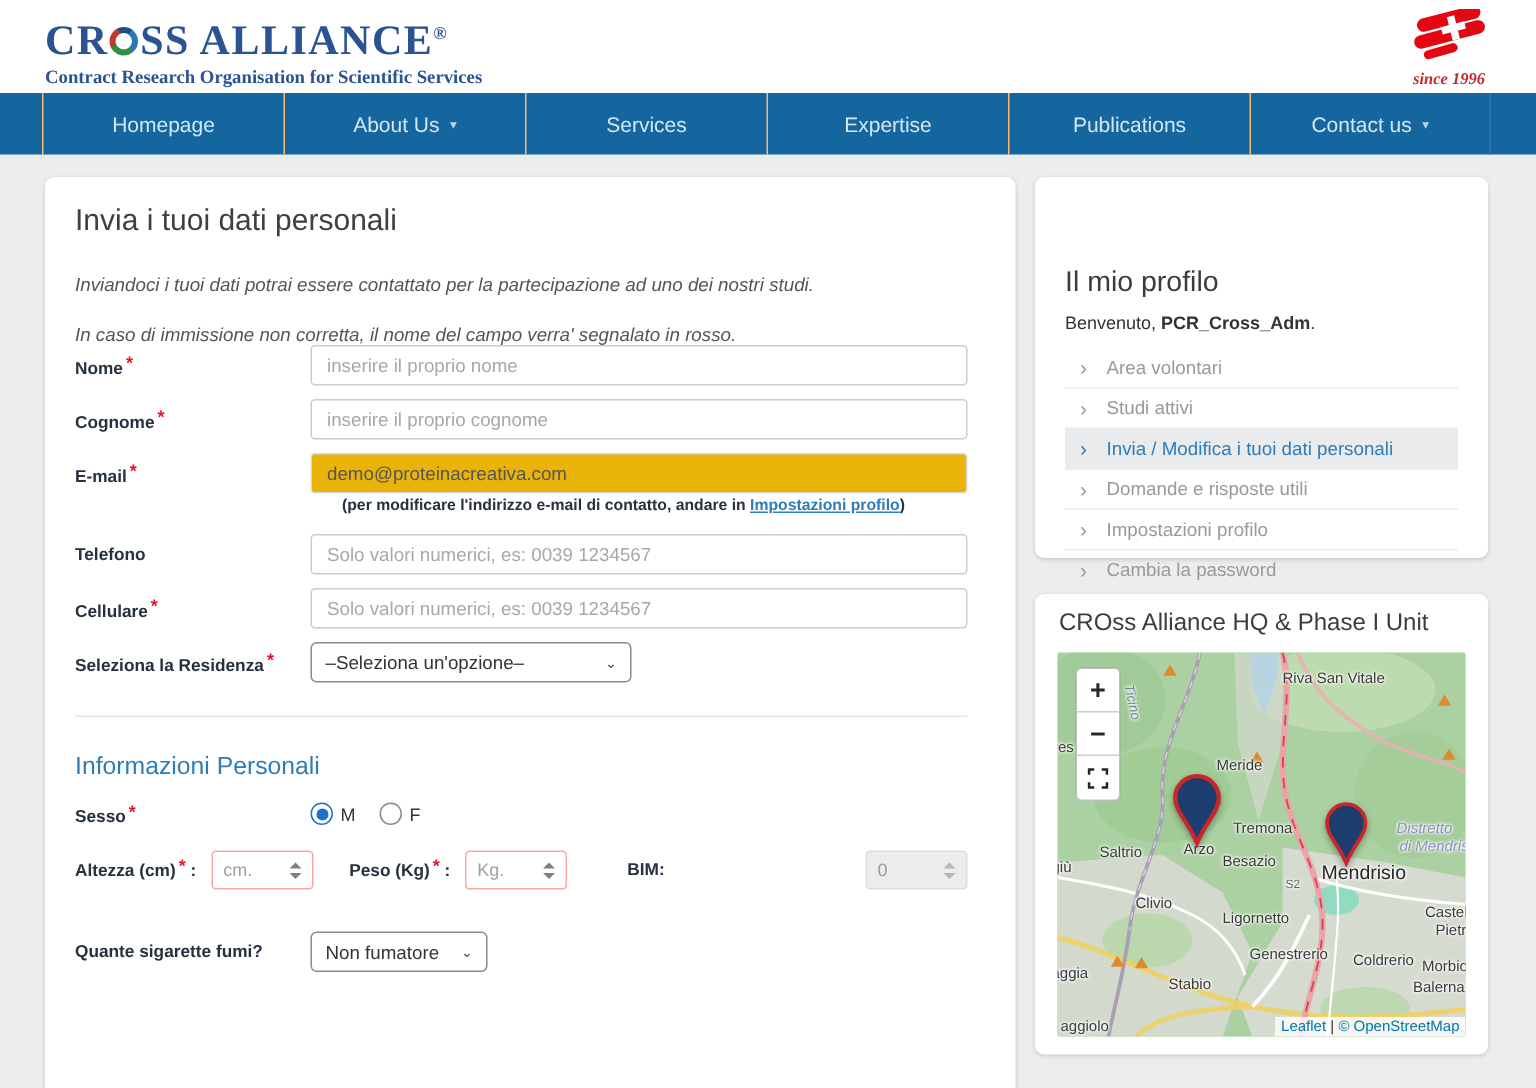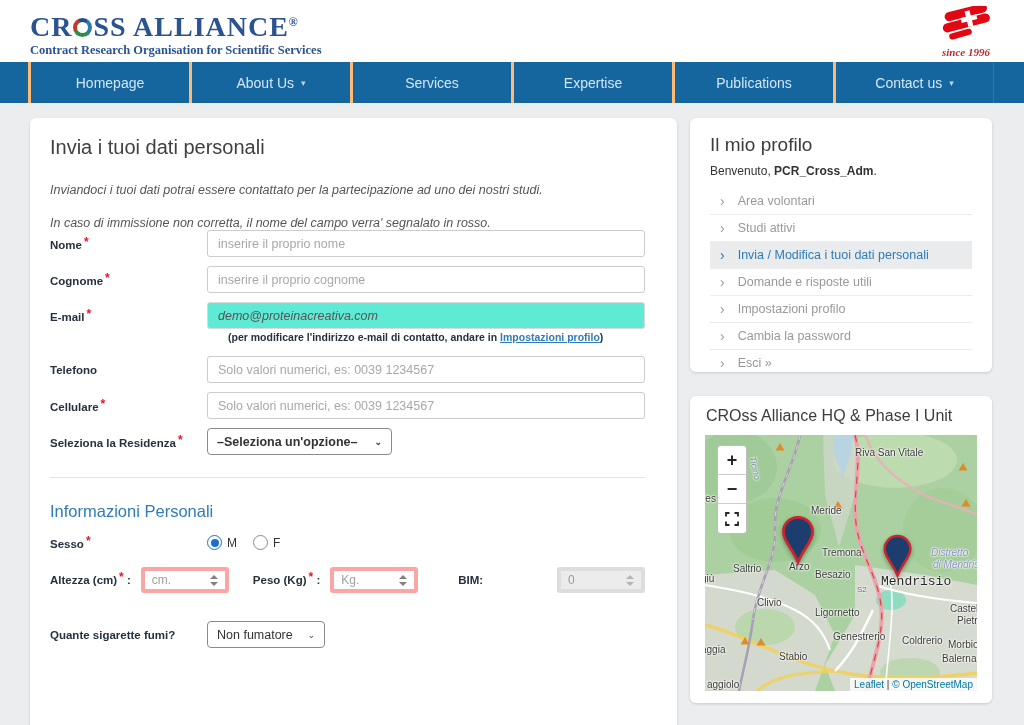--- a/index.html
+++ b/index.html
@@ -17,89 +17,89 @@
   .logo-reg { font-size:12px; vertical-align:super; letter-spacing:0; }
   .logo-sub { font-family:"Liberation Serif", serif; color:#2b5291; font-size:12.5px; margin-top:1px;font-weight:bold; }
   .swiss { position:absolute; right:30px; top:6px; text-align:center; }
   .since { font-family:"Liberation Serif", serif; font-style:italic; font-weight:bold;
            color:#c22a32; font-size:11px; margin-top:0px; }
 
   
   .nav { position:absolute; left:0; top:62px; width:1024px; height:41px; background:#15669f; }
   .nav-inner { margin-left:28px; display:flex; height:100%; }
   .nav-item { width:161px; display:flex; align-items:center; justify-content:center;
-              color:#d3e6f4; font-size:14px; border-left:3px solid #fdba74; cursor:pointer; }
+              color:#d3e6f4; font-size:14px; border-left:1px solid #fdba74; cursor:pointer; }
   .nav-item:last-child { border-right:1px solid #2d77ab; }
   .nav-caret { font-size:9px; margin-left:7px; color:#b9d5ea; }
 
   
   .card { position:absolute; background:#fff; border-radius:6px; box-shadow:0 1px 3px rgba(0,0,0,.15); }
   .main-card { left:30px; top:118px; width:647px; height:660px; padding:16px 32px 20px 20px; }
   .profile-card { left:690px; top:118px; width:302px; height:254px; padding:16px 20px 12px 20px; }
   .map-card { left:690px; top:396px; width:302px; height:307px; padding:9px 15px; }
 
   
   .form-title { font-size:20px; font-weight:normal; color:#404040; margin-top:2px; }
   .intro { font-style:italic; color:#555; font-size:12.5px; }
   .intro1 { margin-top:24px; } .intro2 { margin-top:19px; }
   .section-heading { color:#2e7cb8; font-size:16.5px; font-weight:normal; margin:24px 0 12px 0; }
   .frow { display:flex; align-items:flex-start; margin-bottom:9px; }
   .flabel { flex:0 0 157px; font-size:11.5px; font-weight:bold; color:#26303f; padding-top:8px; }
   .req { color:#e8112d; font-size:12px; position:relative; top:-3px; margin-left:2px; }
   .tinput { flex:1; height:27px; border:1px solid #ccc; border-radius:3px; font-size:12.5px;
             color:#444; padding:0 10px; background:#fff; font-family:inherit; width:100%; }
   .tinput::placeholder { color:#a8a8a8; }
-  .tinput.disabled { background:#5eead4; border-color:#d9d9d9; color:#555;font-style:italic; }
+  .tinput.disabled { background:#eab308; border-color:#d9d9d9; color:#555; }
   .note { margin:2px 0 13px 157px; font-size:10.5px; font-weight:bold; color:#26303f;padding-left:21px; }
   .note a { color:#2e7cb8; cursor:pointer; text-decoration:underline; }
   .fakeselect { height:27px; border:1px solid #8a8a8a; border-radius:4px; background:#fff;
                 display:flex; align-items:center; justify-content:space-between; padding:0 9px;
                 font-size:12.5px; color:#333; cursor:pointer; }
-  .w185 { width:185px;font-weight:bold; } .w118 { width:118px; }
+  .w185 { width:214px; } .w118 { width:118px; }
   .fs-caret { font-size:9px; color:#444; margin-left:12px; }
   .divider { border:none; border-top:1px solid #e4e4e4; margin-top:22px; }
   .date-wrap { flex:1; position:relative; }
   .cal-icon { position:absolute; right:8px; top:7px; cursor:pointer; }
   .radio-group { display:flex; align-items:center; gap:16px; padding-top:6px; }
   .radio { display:flex; align-items:center; gap:5px; font-size:12px; color:#333; cursor:pointer; }
   .rdot { width:15px; height:15px; border-radius:50%; border:1.5px solid #8a8a8a; background:#fff;
           display:flex; align-items:center; justify-content:center; }
   .rdot.sel { border-color:#1d6fd0; }
   .rdot.sel .rdot-in { width:8px; height:8px; border-radius:50%; background:#1d6fd0; }
   .inline-row { display:flex; align-items:center; margin-top:16px; }
   .ilabel { font-size:11.5px; font-weight:bold; color:#26303f; white-space:nowrap; }
-  .spinbox { width:88px; height:26px; border:4px solid #fca5a5; border-radius:3px; background:#fff;
+  .spinbox { width:68px; height:26px; border:1px solid #fca5a5; border-radius:3px; background:#fff;
              display:flex; align-items:center; padding:0 7px; margin-left:10px; }
   .spinbox.disabled { background:#ececec; border-color:#ddd; }
   .spin-val { flex:1; font-size:12px; color:#a0a0a0; }
   .spin-arrows { display:flex; flex-direction:column; gap:3px; cursor:pointer; }
   .arr-up { width:0; height:0; border-left:4px solid transparent; border-right:4px solid transparent;
             border-bottom:4px solid #808080; }
   .arr-dn { width:0; height:0; border-left:4px solid transparent; border-right:4px solid transparent;
             border-top:4px solid #808080; }
   .quante-row { margin-top:28px; align-items:center; }
   .quante-row .flabel { padding-top:0; }
 
   
-  .profile-title { font-size:19px; font-weight:normal; color:#3c3c3c; }
+  .profile-title { font-size:19px; font-weight:normal; color:#3c3c3c;margin-top:44px; }
   .welcome { font-size:12px; color:#333; margin:8px 0 10px 0; }
   .menu-item { display:flex; align-items:center; gap:13px; padding:6px 4px 6px 10px;
                border-bottom:1px solid #ececec; font-size:12.5px; color:#999; cursor:pointer; }
   .menu-item:last-child { border-bottom:none; }
   .menu-chevron { font-size:14px; line-height:10px; color:#999; }
   .menu-item.active { background:#e9ebed; color:#2e7cb8; }
   .menu-item.active .menu-chevron { color:#2e7cb8; }
 
   
   .map-title { font-size:16px; font-weight:normal; color:#3c3c3c; margin:2px 0 10px 1px; }
   .map { position:relative; width:272px; height:256px; overflow:hidden; background:#abd1a2; border-radius:1px; }
   .map svg.terrain { position:absolute; left:0; top:0; z-index:1; }
   .mlabel { position:absolute; z-index:3; font-size:10px; color:#3a3a3a; white-space:nowrap;
             text-shadow:0 0 2px #fff,0 0 2px #fff,0 0 3px #fff; }
-  .mlabel.big { font-size:13px; color:#262626;font-family:Liberation Mono, monospace; }
+  .mlabel.big { font-size:13px; color:#262626; }
   .mlabel.region { color:#8b90c6; font-style:italic; }
   .mlabel.water { color:#6f8ba0; font-style:italic; font-size:9px; }
   .pin { position:absolute; z-index:4; filter:drop-shadow(0 2px 2px rgba(0,0,0,.35)); }
   .leaflet-ctl { position:absolute; left:12px; top:10px; width:30px; background:#fff; z-index:5;
                  border:1px solid rgba(0,0,0,.25); border-radius:4px; overflow:hidden; }
   .lbtn { width:100%; height:29px; display:flex; align-items:center; justify-content:center;
           font-size:18px; font-weight:bold; color:#262626; border-bottom:1px solid #ccc; cursor:pointer; }
   .lbtn:last-child { border-bottom:none; }
   .attr { position:absolute; right:0; bottom:0; z-index:5; background:rgba(255,255,255,.8);
           font-size:10px; color:#333; padding:1px 4px; }

